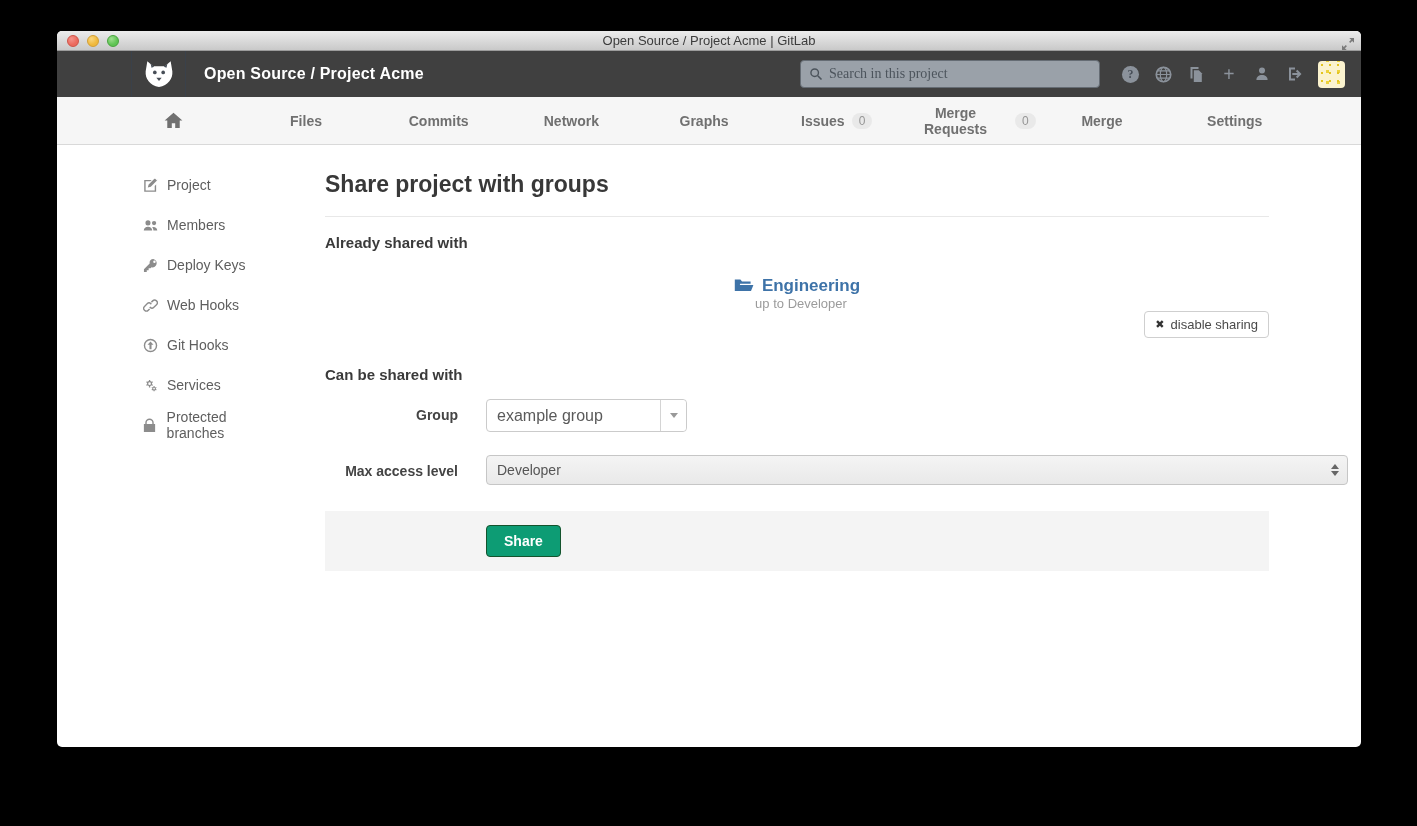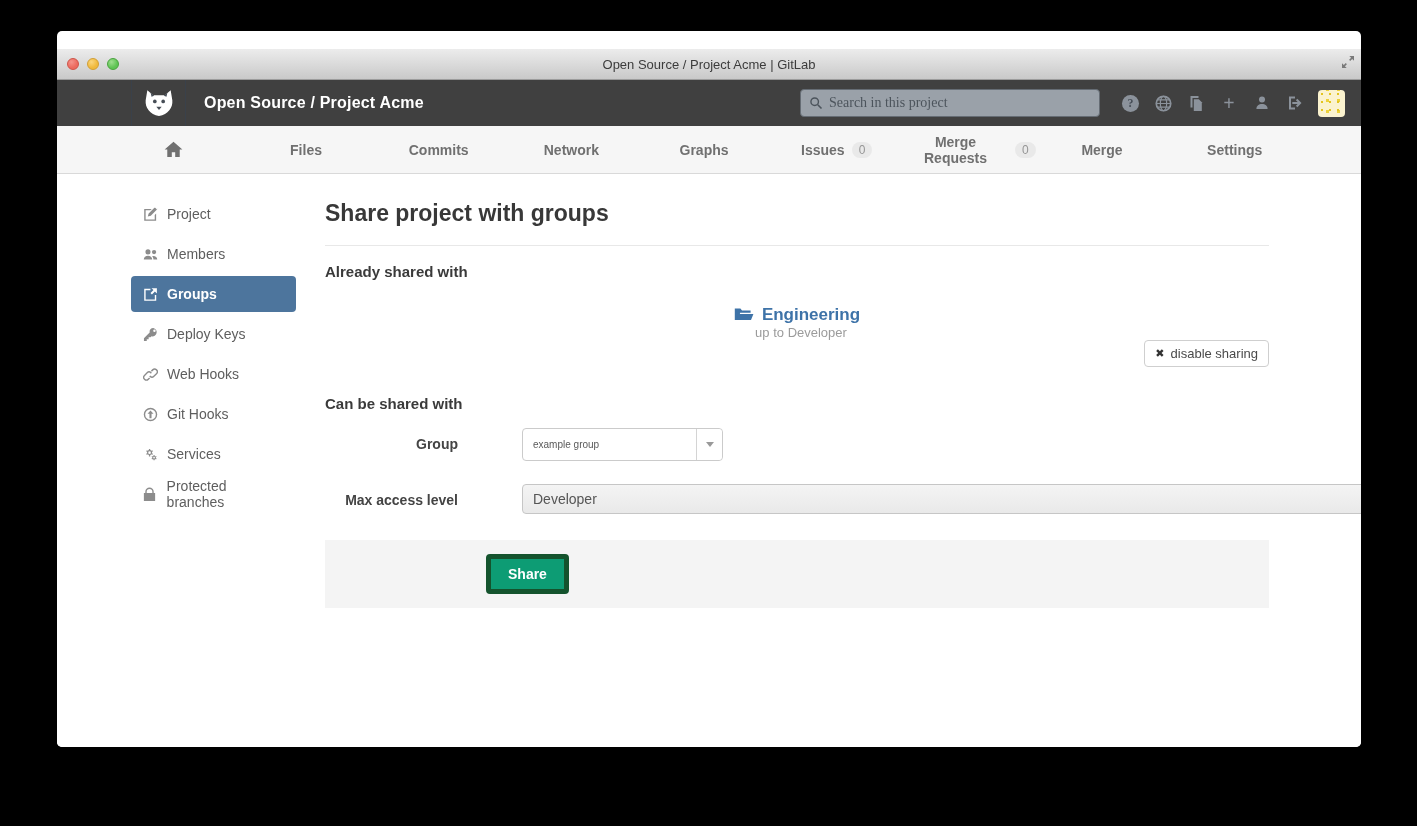--- a/index.html
+++ b/index.html
@@ -4,23 +4,23 @@
 <style>
   * { margin:0; padding:0; box-sizing:border-box; }
   html,body { width:1417px; height:826px; background:#000; font-family:"Liberation Sans","DejaVu Sans",sans-serif; }
   body { position:relative; overflow:hidden; border-radius:28px; }
 
   .window { position:absolute; left:57px; top:31px; width:1304px; height:716px;
             border-radius:5px; overflow:hidden; background:#fff;
             box-shadow:0 15px 45px rgba(0,0,0,.85); }
 
   
-  .titlebar { height:31px; background:linear-gradient(#ececec,#c9c9c9);
+  .titlebar { height:20px; background:linear-gradient(#ececec,#c9c9c9);
               border-bottom:1px solid #9c9c9c; position:relative;
-              display:flex; align-items:center;margin-top:18px; }
+              display:flex; align-items:center; }
   .traffic { display:flex; gap:8px; margin-left:10px; }
   .light { width:12px; height:12px; border-radius:50%; }
   .light.red    { background:radial-gradient(circle at 35% 30%, #f4938b, #ec6a5e 60%); border:1px solid #ce5347; }
   .light.yellow { background:radial-gradient(circle at 35% 30%, #fad67d, #f0b93c 60%); border:1px solid #d29e33; }
   .light.green  { background:radial-gradient(circle at 35% 30%, #9ede8e, #5fc454 60%); border:1px solid #47a33c; }
   .win-title { position:absolute; left:0; right:0; text-align:center;
                font-size:13px; color:#3c3c3c; pointer-events:none; }
   .resize-handle { position:absolute; right:6px; top:6px; }
 
   
@@ -74,46 +74,46 @@
 
   .shared-row { margin-top:25px; display:flex; align-items:center;flex-direction:column; }
   .group-link { display:flex; align-items:center; gap:8px; color:#3e73a8; cursor:pointer; }
   .group-link .gname { font-size:17px; font-weight:bold; }
   .access-note { margin-left:8px; font-size:13px; color:#9b9b9b; }
   .btn-disable { margin-left:auto; background:#fff; border:1px solid #cfcfcf; border-radius:4px;
                  padding:5px 10px; font-size:13px; color:#4a4a4a; cursor:pointer;
                  display:flex; align-items:center; gap:6px; font-family:inherit; }
   .btn-disable .x { font-size:11px; color:#333; }
 
-  .form-row { display:flex; margin-top:16px; align-items:flex-start;gap:36px; }
+  .form-row { display:flex; margin-top:16px; align-items:flex-start; }
   .form-label { width:133px; text-align:right; font-size:14px; font-weight:bold;
                 color:#444; padding-top:8px; flex-shrink:0; }
   .form-ctrl { margin-left:28px; }
 
   .select2 { width:201px; height:33px; background:#fff; border:1px solid #cbcbcb;
              border-radius:4px; display:flex; align-items:center; cursor:pointer; }
-  .select2 .val { flex:1; padding:0 10px; font-size:10px; color:#5a5a5a; }
+  .select2 .val { flex:1; padding:0 10px; font-size:16px; color:#5a5a5a; }
   .select2 .arrow-cell { width:26px; height:100%; border-left:1px solid #d4d4d4;
                          display:flex; align-items:center; justify-content:center;
                          border-radius:0 4px 4px 0; background:#fff; }
   .tri-down { width:0; height:0; border-left:4px solid transparent; border-right:4px solid transparent;
               border-top:5px solid #999; }
 
   .bigselect { width:862px; height:30px; border:1px solid #c6c6c6; border-radius:4px;
                background:linear-gradient(#f4f4f4,#e9e9e9); display:flex; align-items:center;
                cursor:pointer; position:relative; }
   .bigselect .val { padding:0 10px; font-size:14px; color:#555; }
   .spinner { position:absolute; right:8px; display:flex; flex-direction:column; gap:2px; }
   .spinner .up { width:0; height:0; border-left:4px solid transparent; border-right:4px solid transparent;
                  border-bottom:5px solid #666; }
   .spinner .down { width:0; height:0; border-left:4px solid transparent; border-right:4px solid transparent;
                    border-top:5px solid #666; }
 
   .form-actions { margin-top:26px; width:944px; background:#f4f4f4; padding:14px 0 14px 161px; }
-  .btn-share { background:#0d9c74; border:5px solid #14532d; border-radius:4px; color:#fff;
+  .btn-share { background:#0d9c74; border:1px solid #14532d; border-radius:4px; color:#fff;
                font-size:14px; font-weight:600; padding:7px 17px; cursor:pointer; font-family:inherit; }
 
   svg { display:block; }
 </style>
 </head>
 <body>
 
 <div class="window">
 
   <div class="titlebar">
@@ -239,29 +239,20 @@
         <span class="icon">
           <svg width="15" height="15" viewBox="0 0 16 16" fill="currentColor">
             <circle cx="5.3" cy="5.2" r="2.7"></circle>
             <path d="M.8 13.4c0-2.6 2-4.2 4.5-4.2s4.5 1.6 4.5 4.2z"></path>
             <circle cx="11.8" cy="5.4" r="2.3"></circle>
             <path d="M11 9.6c2.4 0 4.2 1.4 4.2 3.8h-4.1c0-1.5-.5-2.9-1.4-3.6.4-.1.8-.2 1.3-.2z"></path>
           </svg>
         </span>
         <span>Members</span>
       </div>
-      <div class="side-item active">
-        <span class="icon">
-          <svg width="15" height="15" viewBox="0 0 16 16" fill="currentColor">
-            <path d="M12.6 8.6v4.6H2.8V3.4h5.1V1.9H1.3v12.8h12.8V8.6z"></path>
-            <path d="M9.1 1.2h5.7v5.7l-2.1-2.1-3.2 3.2-1.5-1.5 3.2-3.2z"></path>
-          </svg>
-        </span>
-        <span>Groups</span>
-      </div>
       <div class="side-item">
         <span class="icon">
           <svg width="15" height="15" viewBox="0 0 16 16" fill="currentColor">
             <path fill-rule="evenodd" d="M11 1a4 4 0 00-3.9 4.9L1 12v3h3v-2h2v-2h2l1.1-1.1A4 4 0 1011 1zm1.2 4.2a1.3 1.3 0 110-2.6 1.3 1.3 0 010 2.6z"></path>
           </svg>
         </span>
         <span>Deploy Keys</span>
       </div>
       <div class="side-item">
         <span class="icon">

